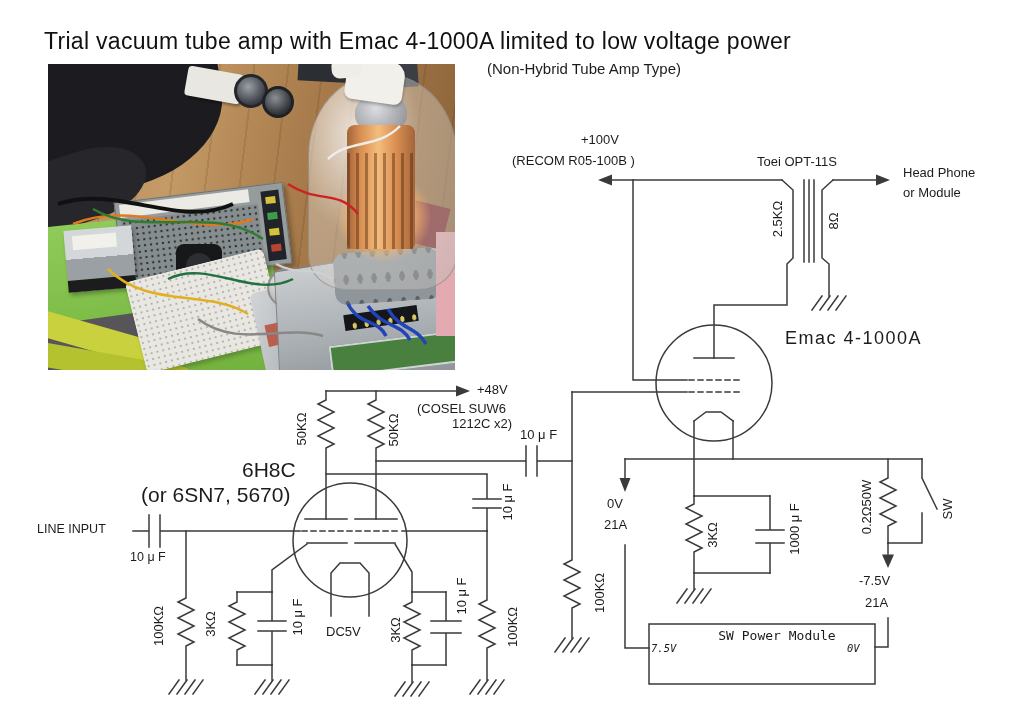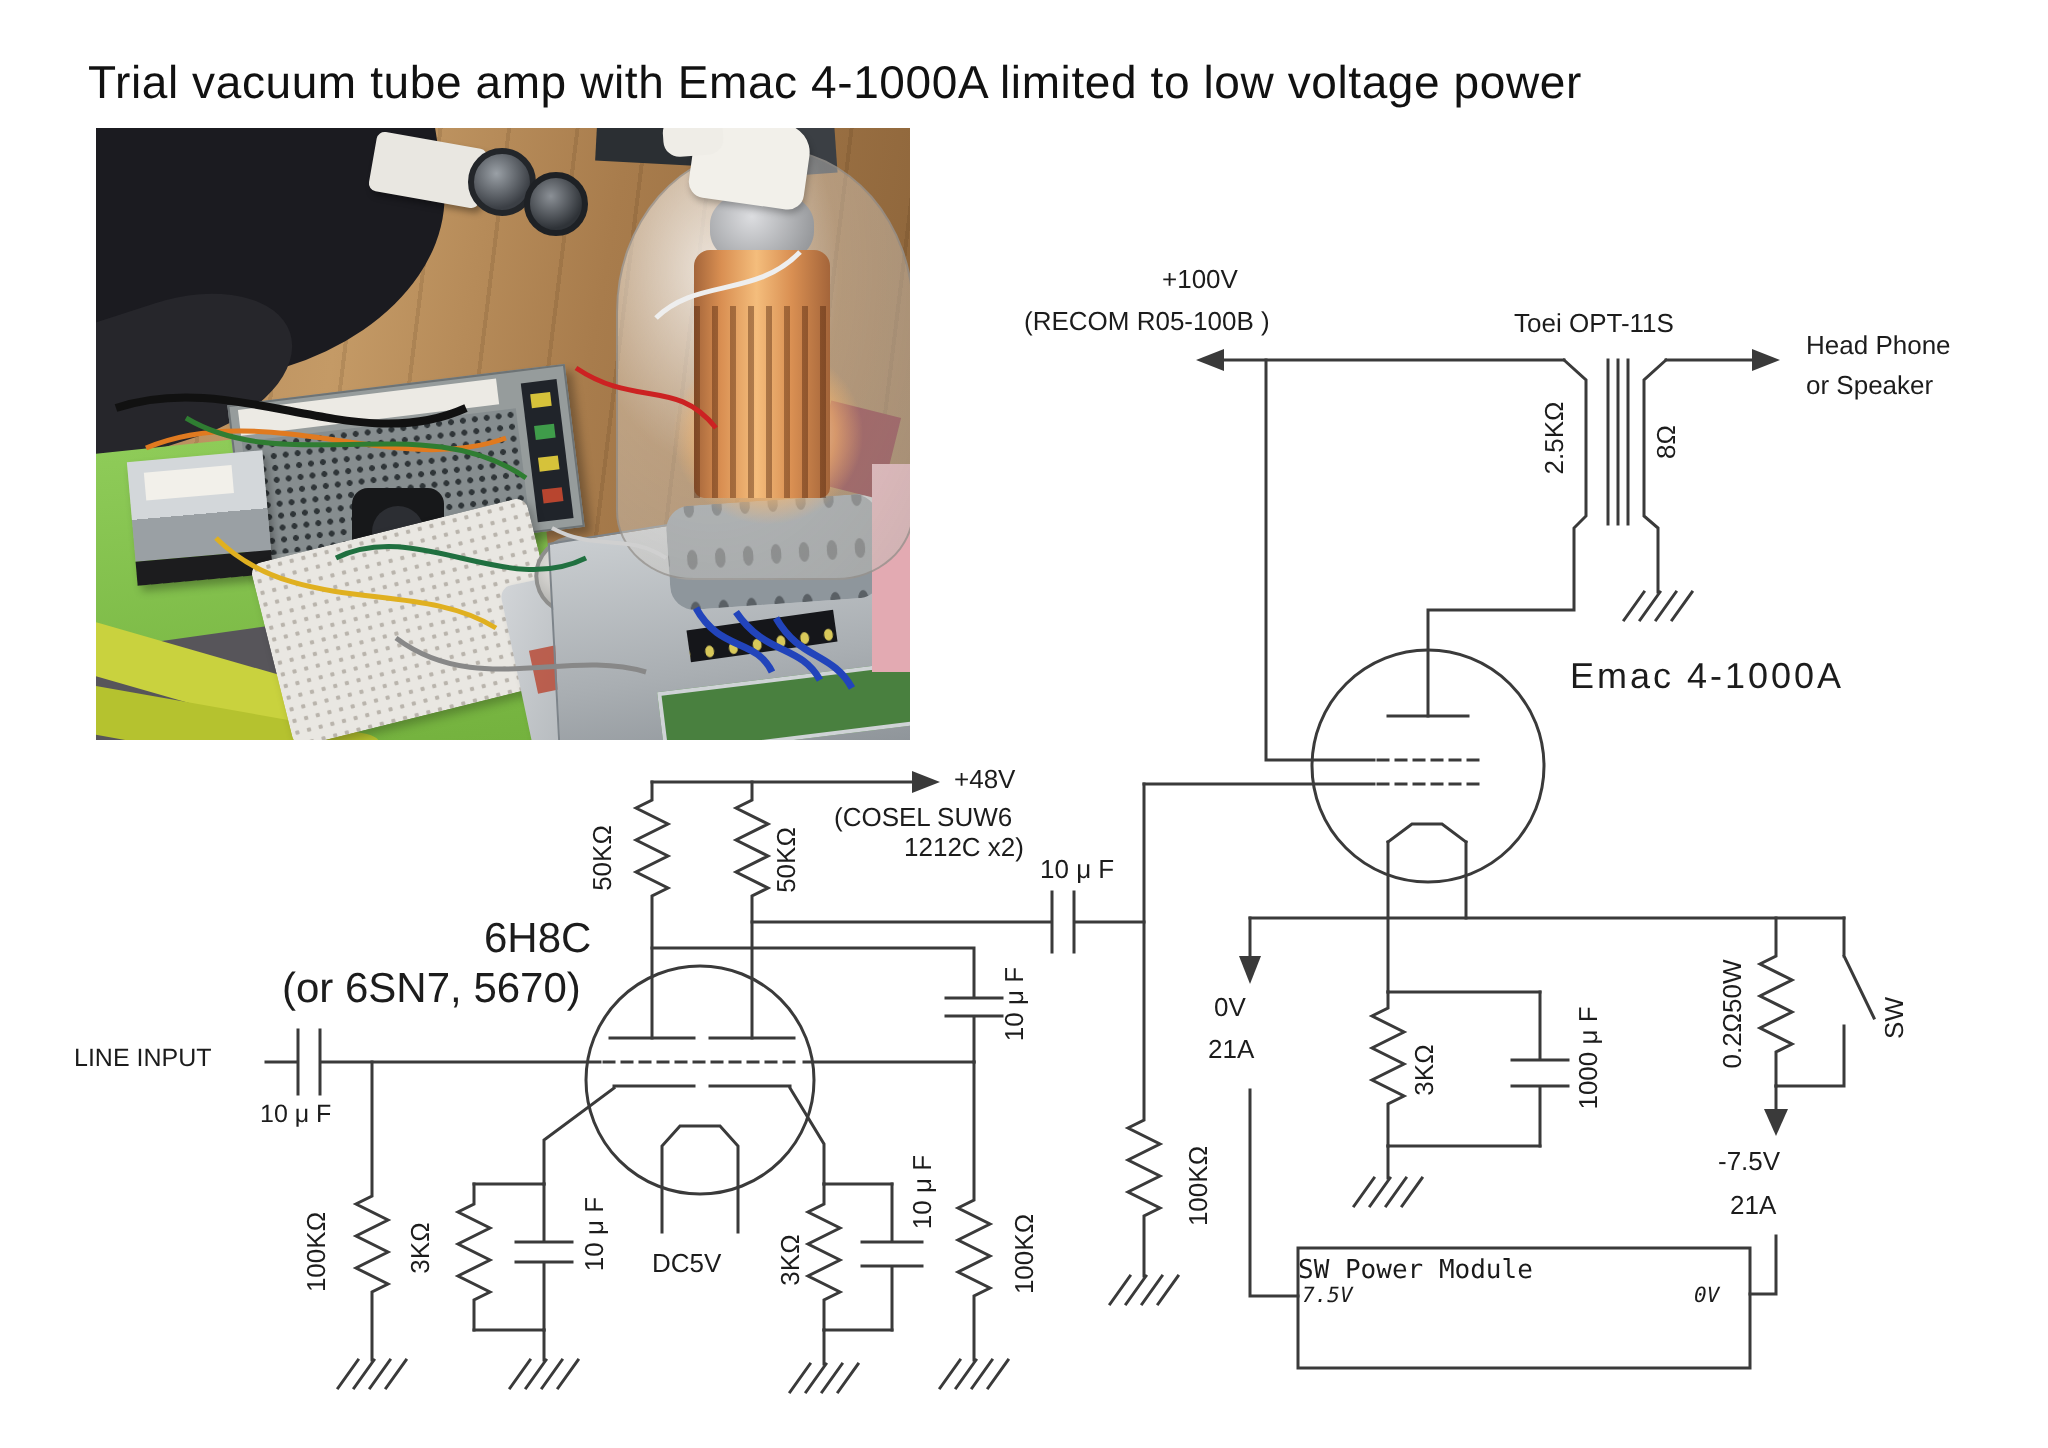--- a/index.html
+++ b/index.html
@@ -8,21 +8,21 @@
   .schem{position:absolute;left:0;top:0;}
   .hlabel{position:absolute;white-space:nowrap;font-size:13px;color:#1c1c1c;}
   .rlabel{position:absolute;white-space:nowrap;font-size:13px;color:#1c1c1c;
           transform:translate(-50%,-50%) rotate(-90deg);}
   .title{font-size:23px;letter-spacing:.3px;color:#111;}
   .subtitle{font-size:15px;}
   .tube-name{font-size:18px;letter-spacing:1.5px;}
   .drv-name{font-size:21px;}
   .small-term{font-size:10.5px;font-style:italic;}
   .mono{font-family:"DejaVu Sans Mono","Liberation Mono",monospace;}
-  .module-text{position:absolute;left:649px;top:626px;width:256px;
+  .module-text{position:absolute;left:649px;top:626px;width:256px;text-align:center;
                font-size:13px;line-height:19px;}
   .copyright{font-size:12.5px;}
 
   
   .photo{position:absolute;left:48px;top:64px;width:407px;height:306px;overflow:hidden;
          background:linear-gradient(100deg,#b4895a 0%,#c49a66 30%,#a87c4c 58%,#8a6238 100%);}
   .photo *{position:absolute;}
   .wood-grain{left:0;top:0;width:100%;height:100%;
     background:repeating-linear-gradient(97deg,rgba(60,35,10,.12) 0 2px,transparent 2px 34px);}
   .dark-corner{left:-34px;top:-26px;width:210px;height:150px;background:#1b1b20;
@@ -207,26 +207,27 @@
         <path d="M412,592 V602 l-8,4 l16,8 l-16,8 l16,8 l-16,8 l16,8 l-8,4 V665"></path>
         <path d="M446,592 V621 M431,621 H461 M431,633 H461 M446,633 V665"></path>
         <path d="M412,665 H446"></path>
         <path d="M412,665 V682"></path>
         <path d="M395,696 L405,682 M403,696 L413,682 M411,696 L421,682 M419,696 L429,682"></path>
       </g>
     </g>
   </svg>
 
   <div class="hlabel title" style="left:44px;top:28px">Trial vacuum tube amp with Emac 4-1000A limited to low voltage power</div>
+  <div class="hlabel subtitle" style="left:487px;top:60px">(Non-Hybrid Tube Amp Type)</div>
 
   <div class="hlabel" style="left:581px;top:132px">+100V</div>
   <div class="hlabel" style="left:512px;top:153px">(RECOM R05-100B )</div>
   <div class="hlabel" style="left:757px;top:154px">Toei OPT-11S</div>
   <div class="hlabel" style="left:903px;top:165px">Head Phone</div>
-  <div class="hlabel" style="left:903px;top:185px">or Speaker</div>
+  <div class="hlabel" style="left:903px;top:185px">or Module</div>
   <div class="rlabel" style="left:777px;top:219px">2.5KΩ</div>
   <div class="rlabel" style="left:833px;top:221px">8Ω</div>
 
   <div class="hlabel tube-name" style="left:785px;top:328px">Emac 4-1000A</div>
 
   <div class="hlabel" style="left:477px;top:382px">+48V</div>
   <div class="hlabel" style="left:417px;top:401px">(COSEL SUW6</div>
   <div class="hlabel" style="left:452px;top:416px">1212C x2)</div>
   <div class="hlabel" style="left:520px;top:427px">10 μ F</div>
 

